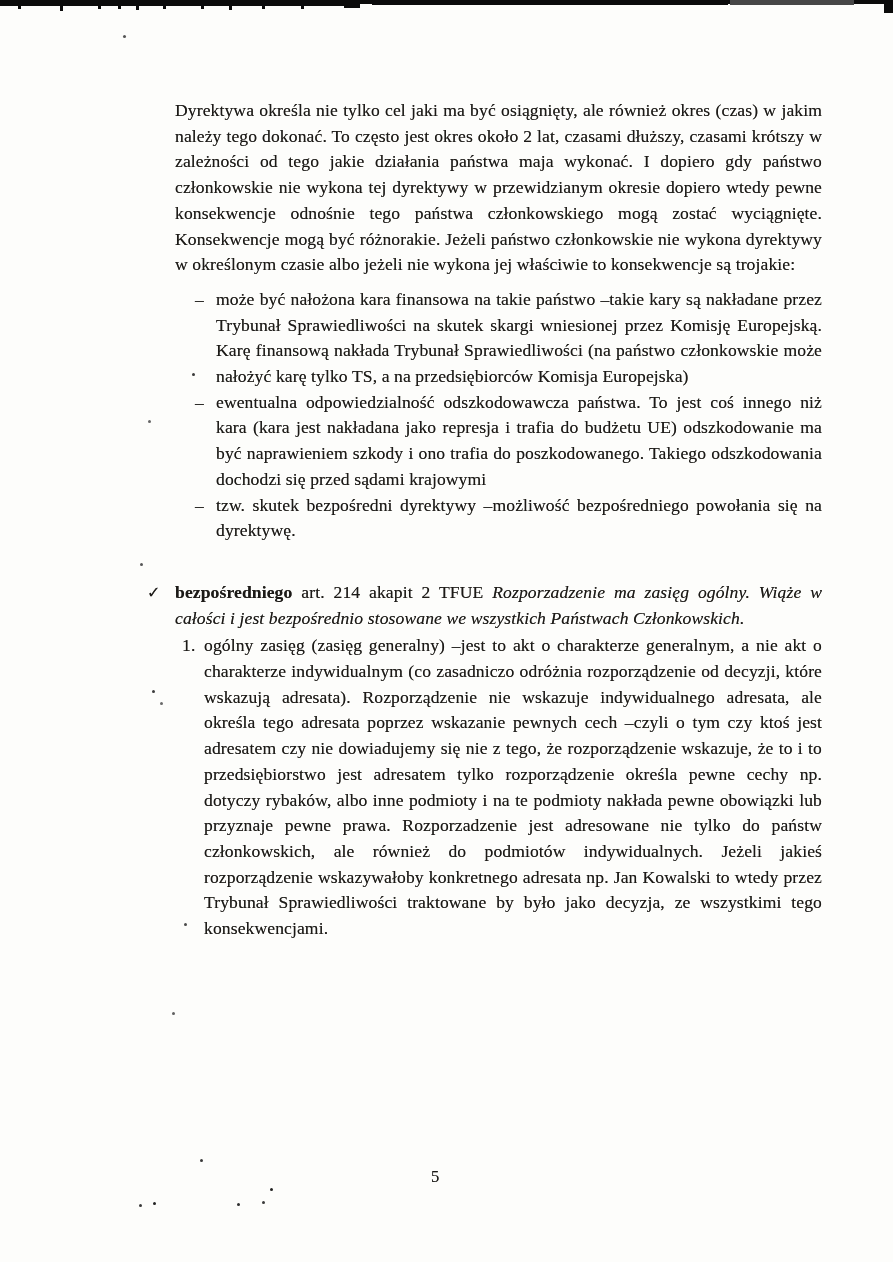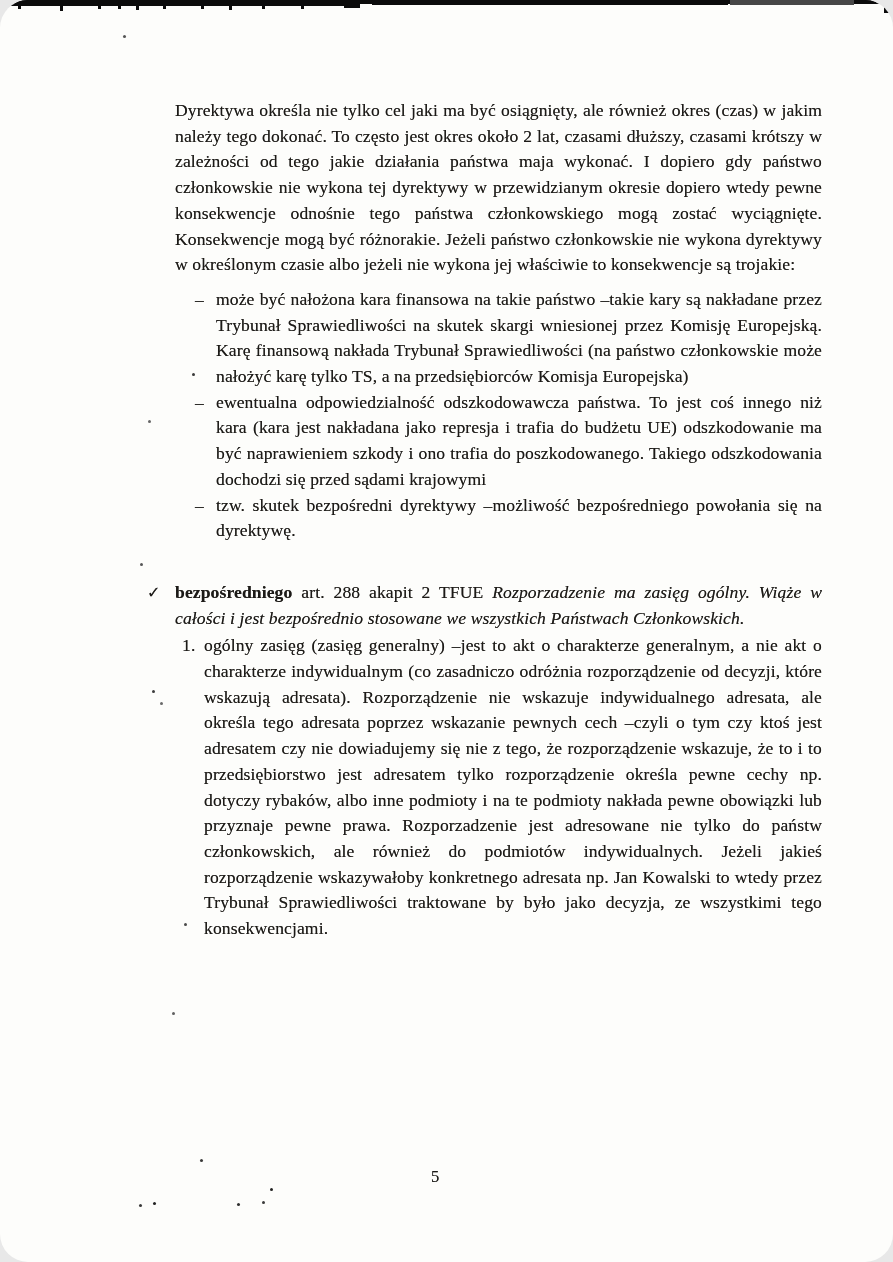--- a/index.html
+++ b/index.html
@@ -5,21 +5,20 @@
   html, body { margin: 0; padding: 0; background: #e8e8e8; }
   .page {
     position: relative;
     width: 893px;
     height: 1262px;
     margin: 0 auto;
     background: #fdfdfb;
     overflow: hidden;
     font-family: "Liberation Serif", "DejaVu Serif", serif;
     color: #1c1a17;
-    border-radius: 28px;
   }
   
   .top-band { position: absolute; top: 0; left: 0; width: 893px; height: 16px; }
   .tb { position: absolute; top: 0; background: #0b0b0b; }
   .tb-base   { left: 0;   width: 893px; height: 4px; }
   .tb-left   { left: 0;   width: 352px; height: 6px; }
   .tb-blob   { left: 344px; width: 16px; height: 8px; }
   .tb-mid    { left: 372px; width: 356px; height: 5px; }
   .tb-gray   { left: 730px; width: 124px; height: 5px; background: #474747; }
   .tb-right  { left: 856px; width: 20px;  height: 3px; }
@@ -113,21 +112,21 @@
       </div>
       <div class="bullet-item">
         <span class="bullet-marker">–</span>
         <span>tzw. skutek bezpośredni dyrektywy –możliwość bezpośredniego powołania się na dyrektywę.</span>
       </div>
     </div>
 
     <div class="reg-para">
       <span class="check-icon">✓</span>
       <span class="lead-bold">bezpośredniego</span>
-      <span>art. 288 akapit 2 TFUE</span>
+      <span>art. 214 akapit 2 TFUE</span>
       <span class="lead-italic">Rozporzadzenie ma zasięg ogólny. Wiąże w całości i jest bezpośrednio stosowane we wszystkich Państwach Członkowskich.</span>
     </div>
 
     <div class="numbered-list">
       <div class="numbered-item">
         <span class="num-marker">1.</span>
         <span>ogólny zasięg (zasięg generalny) –jest to akt o charakterze generalnym, a nie akt o charakterze indywidualnym (co zasadniczo odróżnia rozporządzenie od decyzji, które wskazują adresata). Rozporządzenie nie wskazuje indywidualnego adresata, ale określa tego adresata poprzez wskazanie pewnych cech –czyli o tym czy ktoś jest adresatem czy nie dowiadujemy się nie z tego, że rozporządzenie wskazuje, że to i to przedsiębiorstwo jest adresatem tylko rozporządzenie określa pewne cechy np. dotyczy rybaków, albo inne podmioty i na te podmioty nakłada pewne obowiązki lub przyznaje pewne prawa. Rozporzadzenie jest adresowane nie tylko do państw członkowskich, ale również do podmiotów indywidualnych. Jeżeli jakieś rozporządzenie wskazywałoby konkretnego adresata np. Jan Kowalski to wtedy przez Trybunał Sprawiedliwości traktowane by było jako decyzja, ze wszystkimi tego konsekwencjami.</span>
       </div>
     </div>
 

